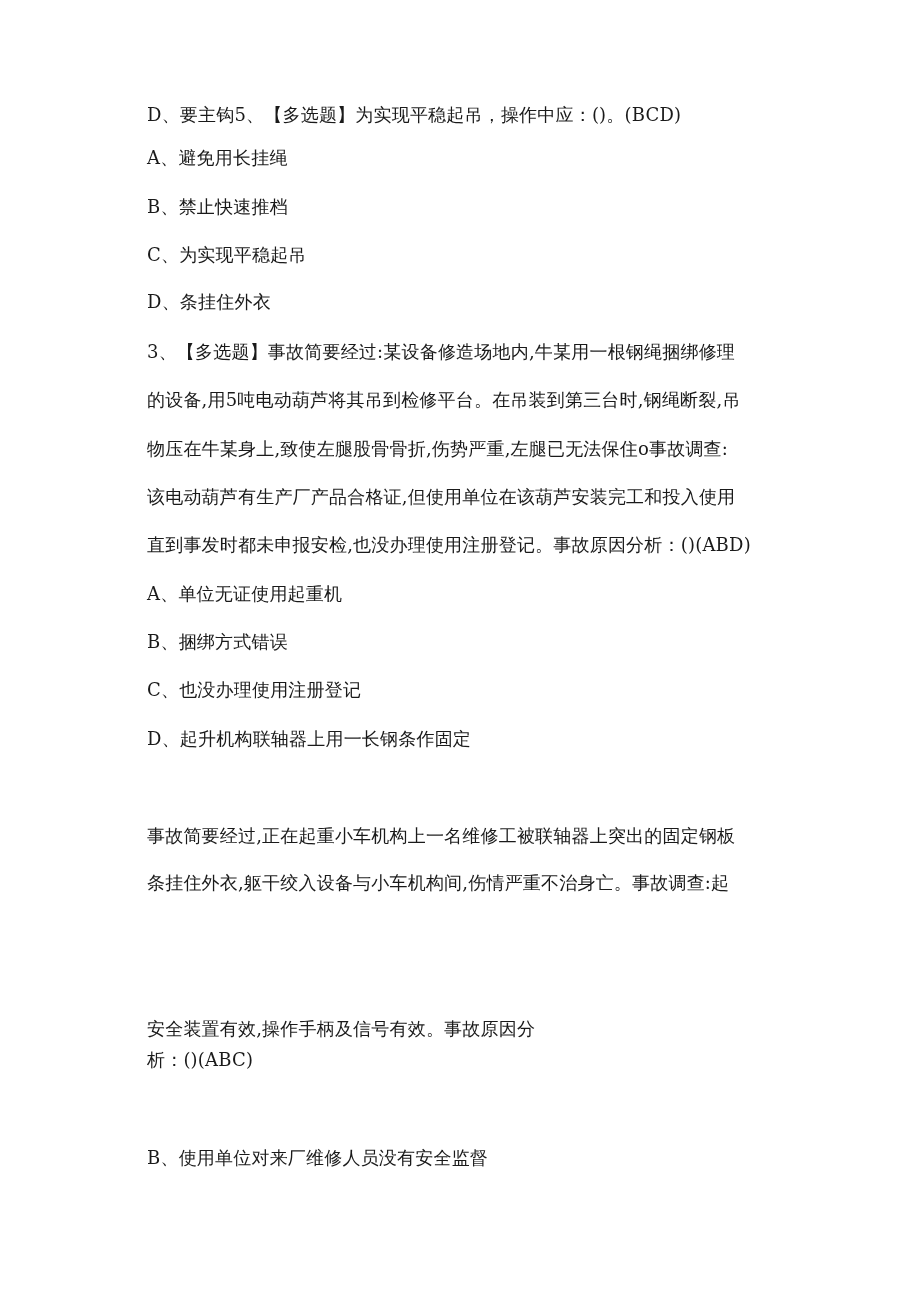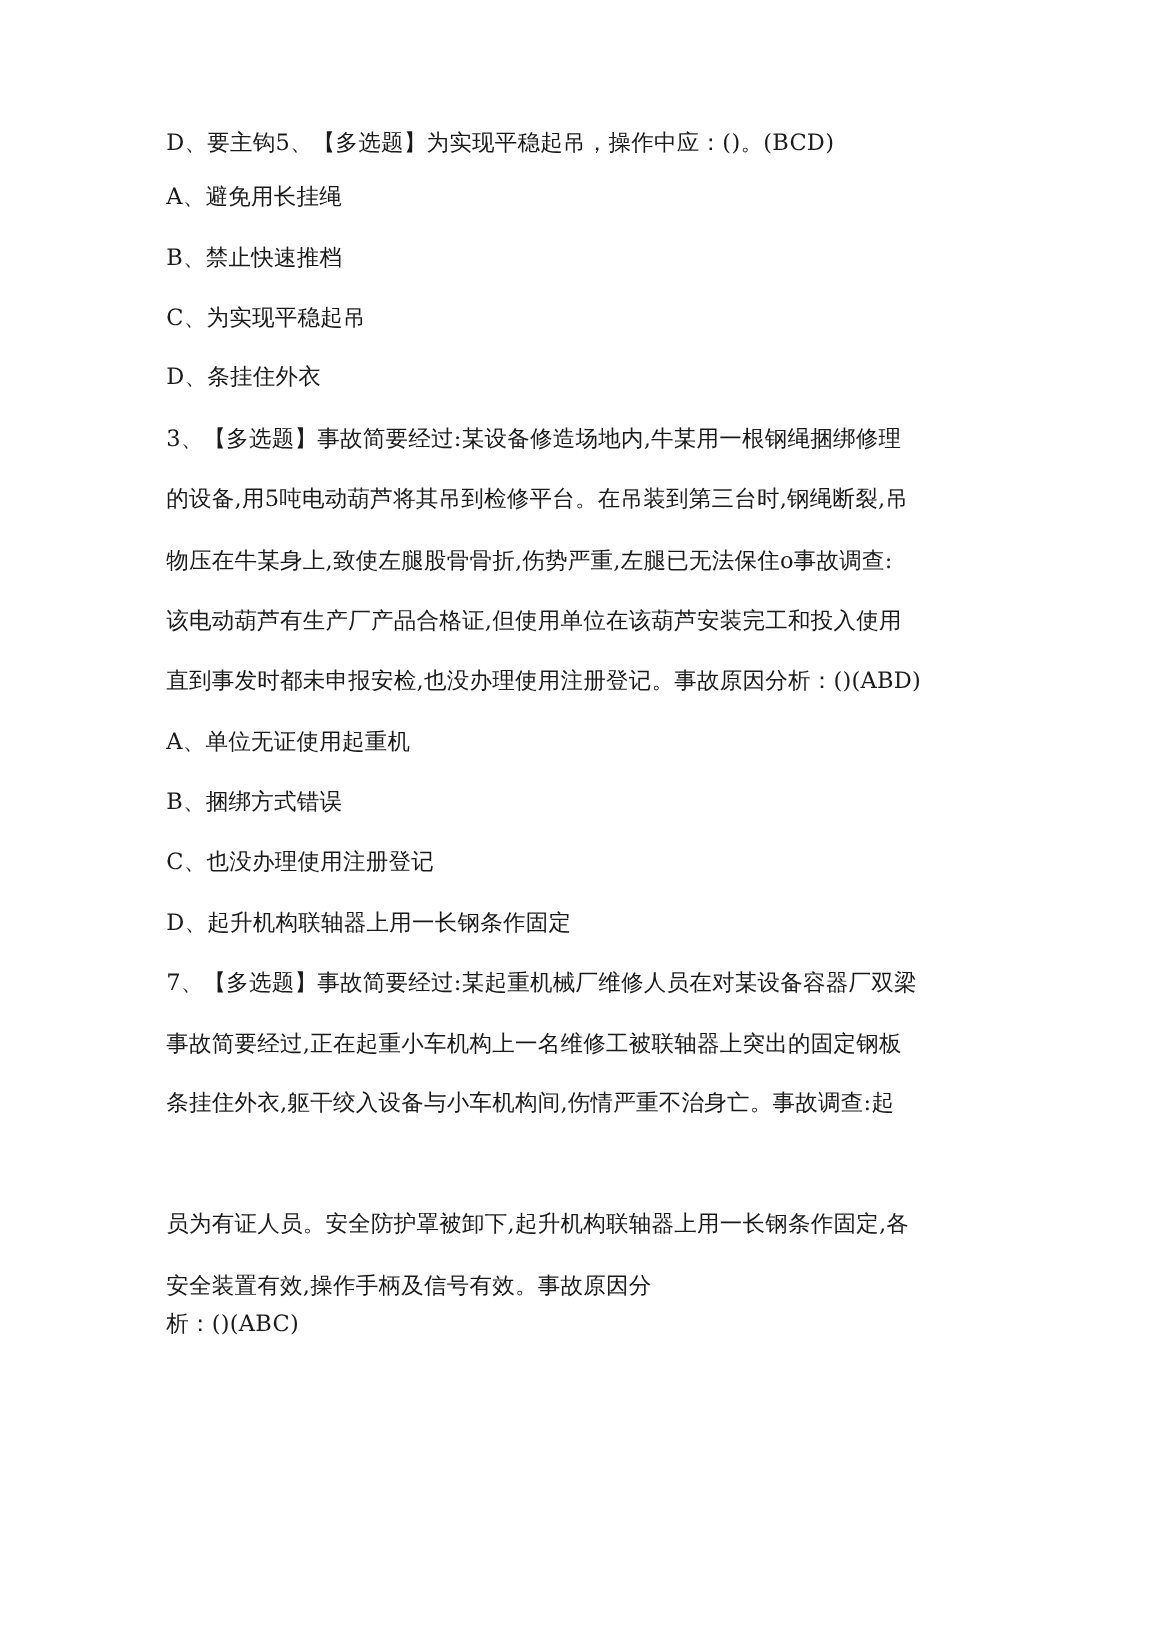--- a/index.html
+++ b/index.html
@@ -1,18 +1,18 @@
 <!DOCTYPE html>
 <html><head>
 <meta charset="utf-8">
 <style>
   html, body { margin: 0; padding: 0; background: #ffffff; }
   body { width: 920px; height: 1301px; position: relative; overflow: hidden;
     font-family: "DejaVu Serif", "Liberation Serif", serif; color: #1a1a1a; }
-  .page { position: absolute; left: 0; top: 0; width: 876px; height: 1301px; }
+  .page { position: absolute; left: 14px; top: 0; width: 876px; height: 1301px; }
   .line { position: absolute; left: 133px; font-size: 18px; line-height: 22px; white-space: nowrap; letter-spacing: 0.2px; }
 </style>
 </head>
 <body>
 
 <div class="page">
   <div class="line" style="top:104px">D、要主钩5、【多选题】为实现平稳起吊，操作中应：()。(BCD)</div>
   <div class="line" style="top:147px">A、避免用长挂绳</div>
   <div class="line" style="top:196px">B、禁止快速推档</div>
   <div class="line" style="top:244px">C、为实现平稳起吊</div>
@@ -21,19 +21,18 @@
   <div class="line" style="top:341px">3、【多选题】事故简要经过:某设备修造场地内,牛某用一根钢绳捆绑修理</div>
   <div class="line" style="top:389px">的设备,用5吨电动葫芦将其吊到检修平台。在吊装到第三台时,钢绳断裂,吊</div>
   <div class="line" style="top:438px">物压在牛某身上,致使左腿股骨骨折,伤势严重,左腿已无法保住o事故调查:</div>
   <div class="line" style="top:486px">该电动葫芦有生产厂产品合格证,但使用单位在该葫芦安装完工和投入使用</div>
   <div class="line" style="top:534px">直到事发时都未申报安检,也没办理使用注册登记。事故原因分析：()(ABD)</div>
   <div class="line" style="top:583px">A、单位无证使用起重机</div>
   <div class="line" style="top:631px">B、捆绑方式错误</div>
   <div class="line" style="top:679px">C、也没办理使用注册登记</div>
   <div class="line" style="top:728px">D、起升机构联轴器上用一长钢条作固定</div>
 
-  <div class="line" style="top:776px">7、【多选题】事故简要经过:某起重机械厂维修人员在对某设备容器厂双梁</div>
   <div class="line" style="top:825px">事故简要经过,正在起重小车机构上一名维修工被联轴器上突出的固定钢板</div>
   <div class="line" style="top:872px">条挂住外衣,躯干绞入设备与小车机构间,伤情严重不治身亡。事故调查:起</div>
-  <div class="line" style="top:969px">员为有证人员。安全防护罩被卸下,起升机构联轴器上用一长钢条作固定,各</div>
   <div class="line" style="top:1018px">安全装置有效,操作手柄及信号有效。事故原因分</div>
   <div class="line" style="top:1049px">析：()(ABC)</div>
+  <div class="line" style="top:1147px">B、使用单位对来厂维修人员没有安全监督</div>
 </div>
 
 </body></html>

